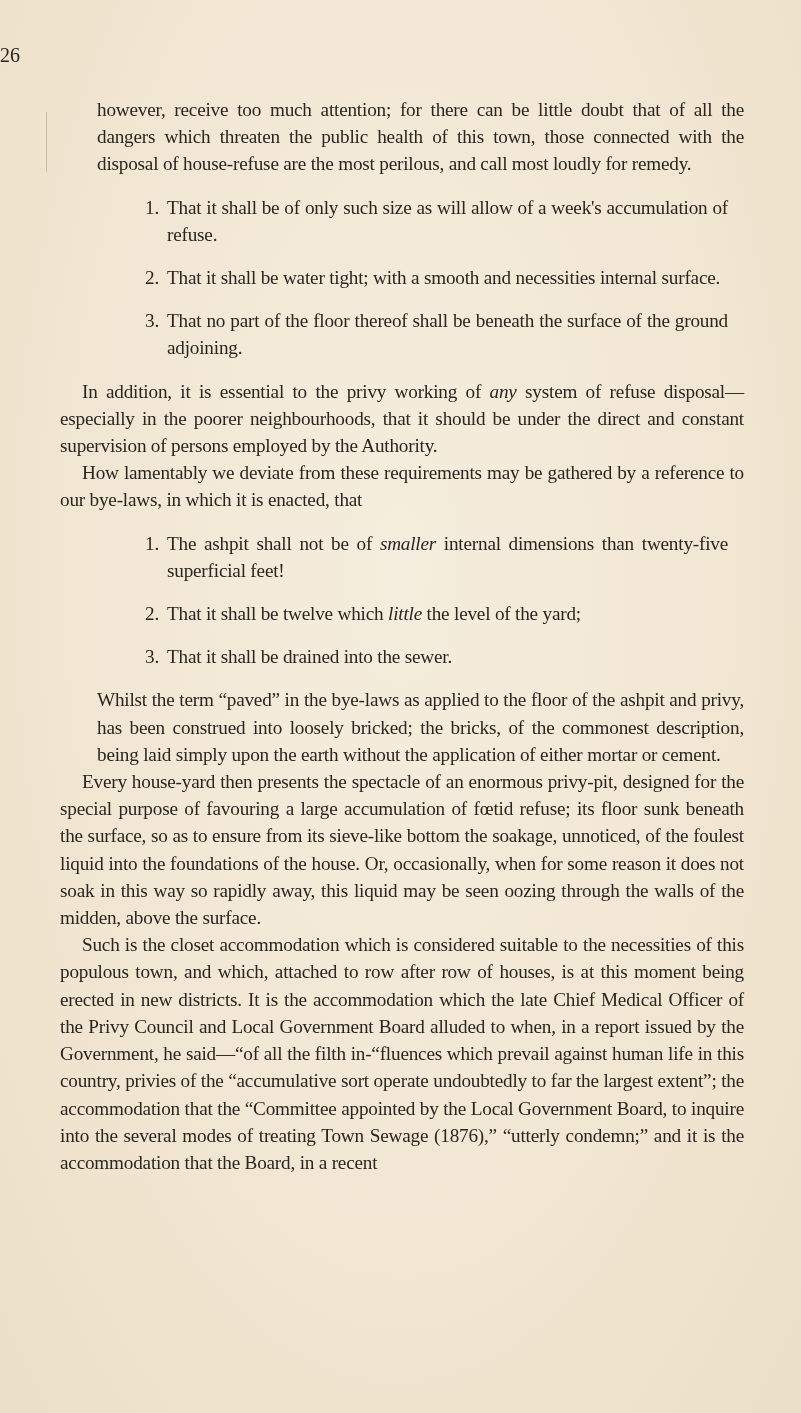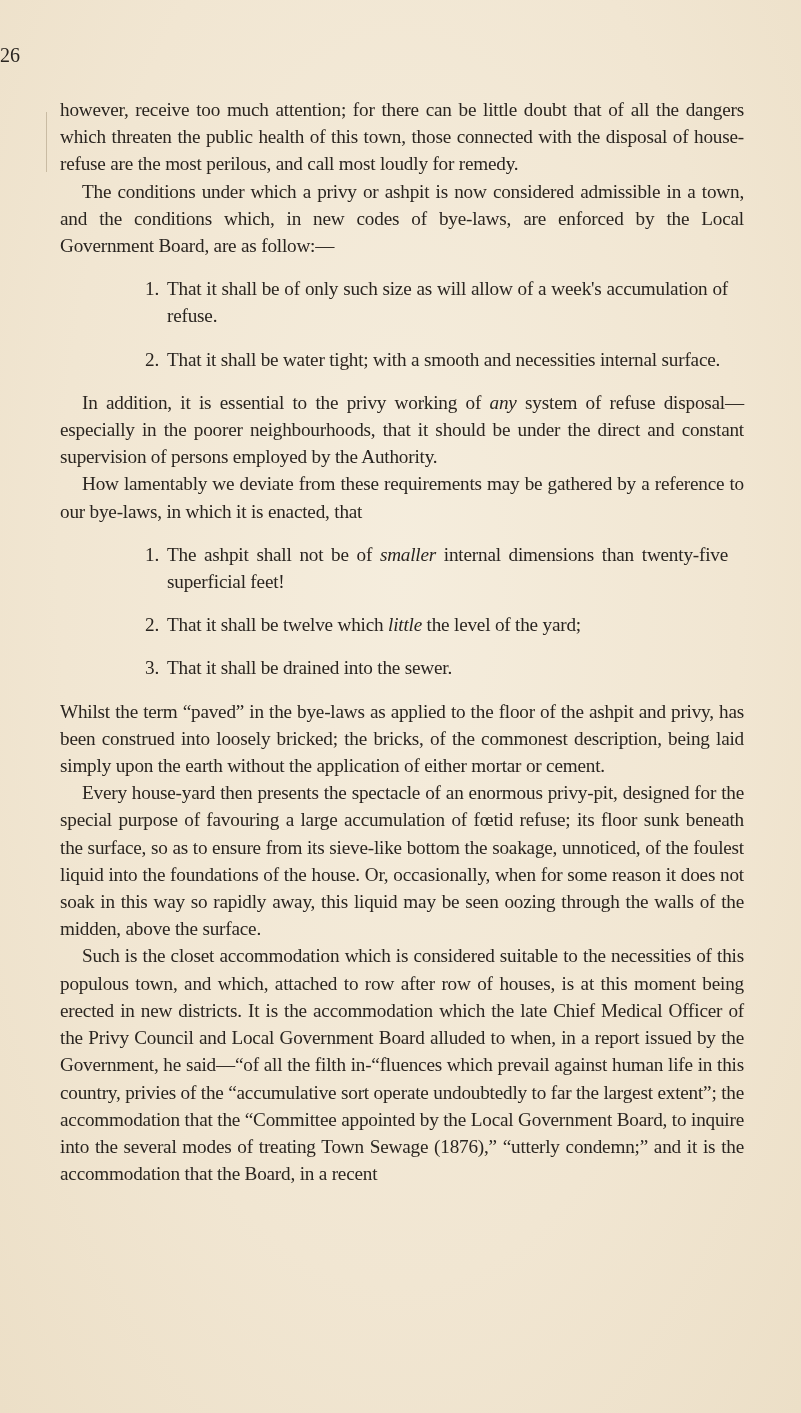--- a/index.html
+++ b/index.html
@@ -26,21 +26,21 @@
       top: 96px;
       left: 60px;
       width: 684px;
       font-size: 19.2px;
       line-height: 27.2px;
       text-align: justify;
       letter-spacing: -0.2px;
       word-spacing: 0px;
     }
     .para { margin: 0; text-indent: 22px; }
-    .para.noindent { text-indent: 0; }
+    .para.noindent { text-indent: 0; margin-left: 37px; }
     .list-item {
       margin: 16px;
       padding-left: 85px;
       text-indent: -22px;
       margin-left: 22px;
     }
     .list-item .num { display: inline-block; width: 22px; text-indent: 0; }
     em { font-style: italic; font-family: Liberation Serif, serif; }
     .margin-line {
       position: absolute;
@@ -53,25 +53,25 @@
   </style>
 </head>
 <body>
 
 <div class="margin-line"></div>
 
 <div class="page-number">26</div>
 
 <div class="body-text">
   <p class="para noindent">however, receive too much attention; for there can be little doubt that of all the dangers which threaten the public health of this town, those connected with the disposal of house-refuse are the most perilous, and call most loudly for remedy.</p>
-  <p class="para">The conditions under which a privy or ashpit is now considered admissible in a town, and the conditions which, in new codes of bye-laws, are enforced by the Local Government Board, are as follow:—</p>
 
   <div>
     <p class="list-item"><span class="num">1.</span><span>That it shall be of only such size as will allow of a week's accumulation of refuse.</span></p>
     <p class="list-item"><span class="num">2.</span><span>That it shall be water tight; with a smooth and necessities internal surface.</span></p>
+    <p class="list-item"><span class="num">3.</span><span>That no part of the floor thereof shall be beneath the surface of the ground adjoining.</span></p>
   </div>
 
   <p class="para"><span>In addition, it is essential to the privy working of </span><em>any</em><span> system of refuse disposal—especially in the poorer neighbourhoods, that it should be under the direct and constant supervision of persons employed by the Authority.</span></p>
 
   <p class="para">How lamentably we deviate from these requirements may be gathered by a reference to our bye-laws, in which it is enacted, that</p>
 
   <div>
     <p class="list-item"><span class="num">1.</span><span>The ashpit shall not be of </span><em>smaller</em><span> internal dimensions than twenty-five superficial feet!</span></p>
     <p class="list-item"><span class="num">2.</span><span>That it shall be twelve which </span><em>little</em><span> the level of the yard;</span></p>
     <p class="list-item"><span class="num">3.</span><span>That it shall be drained into the sewer.</span></p>

